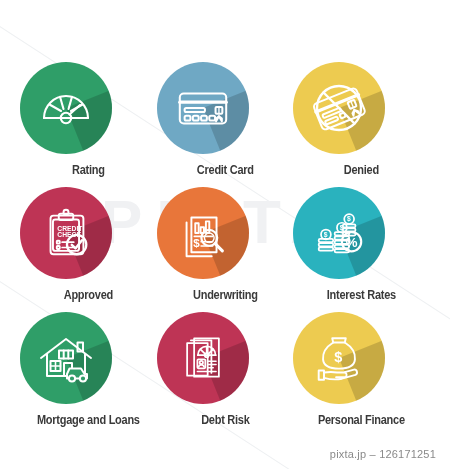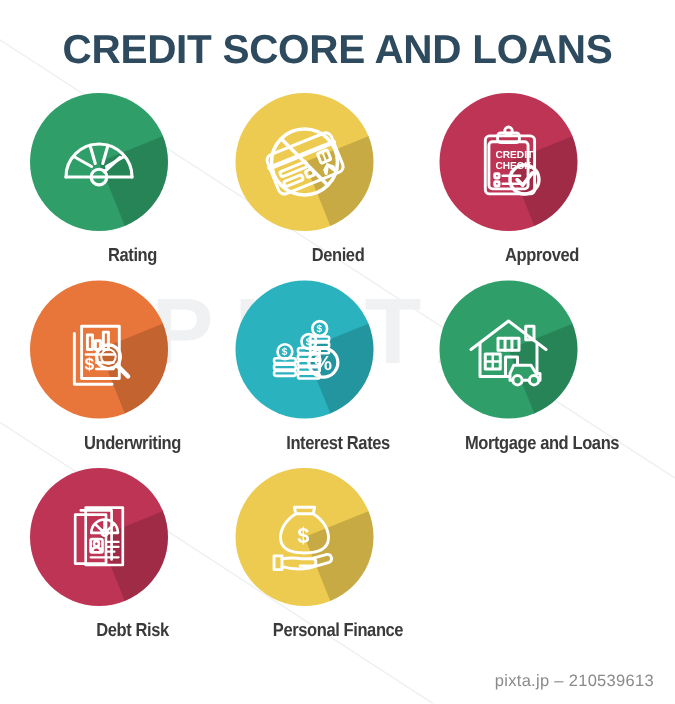--- a/index.html
+++ b/index.html
@@ -137,21 +137,20 @@
 </style>
 </head>
 <body>
 
 <div class="page">
 
   <div class="wm-line a"></div>
   <div class="wm-line b"></div>
   <div class="wm-text">PIXTA</div>
 
-  <div class="title">CREDIT SCORE AND LOANS</div>
 
   <div class="grid">
 
     <div class="cell">
       <div class="circle-wrap">
         <div class="circle" style="background:#2f9e68">
           <div class="shadow"></div>
         </div>
         <div class="glyph">
           <svg width="60" height="60" viewBox="0 0 60 60" fill="none" stroke="#ffffff" stroke-width="2.1" stroke-linecap="round" stroke-linejoin="round">
@@ -162,20 +161,43 @@
             <path d="M36 18.8 L32.5 31"></path>
             <path d="M46.5 26.5 L35 33"></path>
             <circle cx="30" cy="40" r="5.2"></circle>
             <path d="M33.5 36.5 L44 27"></path>
           </svg>
         </div>
       </div>
       <div class="label">Rating</div>
     </div>
 
+    <div class="cell">
+      <div class="circle-wrap">
+        <div class="circle" style="background:#6fa8c4">
+          <div class="shadow"></div>
+        </div>
+        <div class="glyph">
+          <svg width="58" height="58" viewBox="0 0 60 60" fill="none" stroke="#ffffff" stroke-width="2.1" stroke-linecap="round" stroke-linejoin="round">
+            <rect x="6" y="15" width="48" height="31" rx="4"></rect>
+            <path d="M6 24 L54 24" stroke-width="3.4"></path>
+            <rect x="11" y="30" width="21" height="4.2" rx="1.6"></rect>
+            <rect x="11" y="38" width="6" height="5" rx="1.6"></rect>
+            <rect x="19.5" y="38" width="6" height="5" rx="1.6"></rect>
+            <rect x="28" y="38" width="6" height="5" rx="1.6"></rect>
+            <rect x="36.5" y="38" width="6" height="5" rx="1.6"></rect>
+            <rect x="43" y="29" width="7" height="7" rx="1"></rect>
+            <path d="M46.5 29 L46.5 36" stroke-width="1.4"></path>
+            <path d="M43.5 41 L46.5 38.5 L43.5 43.8 Z"></path>
+            <path d="M49.5 41 L46.5 38.5 L49.5 43.8 Z"></path>
+          </svg>
+        </div>
+      </div>
+      <div class="label">Credit Card</div>
+    </div>
 
     <div class="cell">
       <div class="circle-wrap">
         <div class="circle" style="background:#edcb50">
           <div class="shadow"></div>
         </div>
         <div class="glyph">
           <svg width="60" height="60" viewBox="0 0 60 60" fill="none" stroke="#ffffff" stroke-width="2" stroke-linecap="round" stroke-linejoin="round">
             <g transform="rotate(-22 30 30)">
               <rect x="7" y="17" width="46" height="28" rx="4"></rect>
@@ -353,15 +375,15 @@
             <path d="M14.5 45 C19 44.3 24 44.3 28 45 L36 45 A2.6 2.6 0 0 1 36 50 L27 50"></path>
             <path d="M14.5 50.5 C20 52 27 52.6 33 51.4 L47 47.5 A2.9 2.9 0 0 0 45.5 42 L36 44.6"></path>
           </svg>
         </div>
       </div>
       <div class="label">Personal Finance</div>
     </div>
 
   </div>
 
-  <div class="footer">pixta.jp – 210539613</div>
+  <div class="footer">pixta.jp – 126171251</div>
 
 </div>
 
 </body></html>

